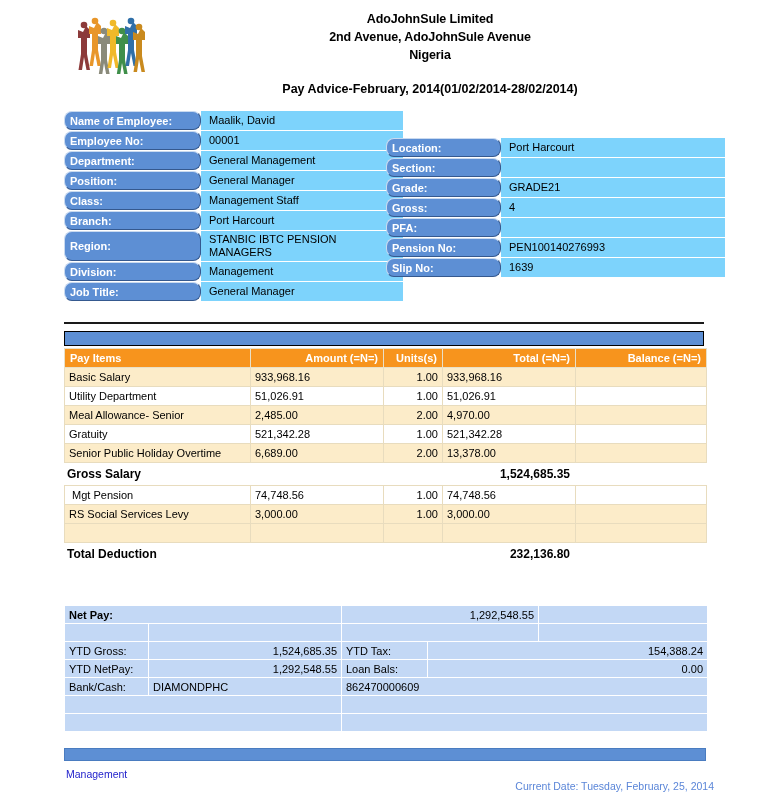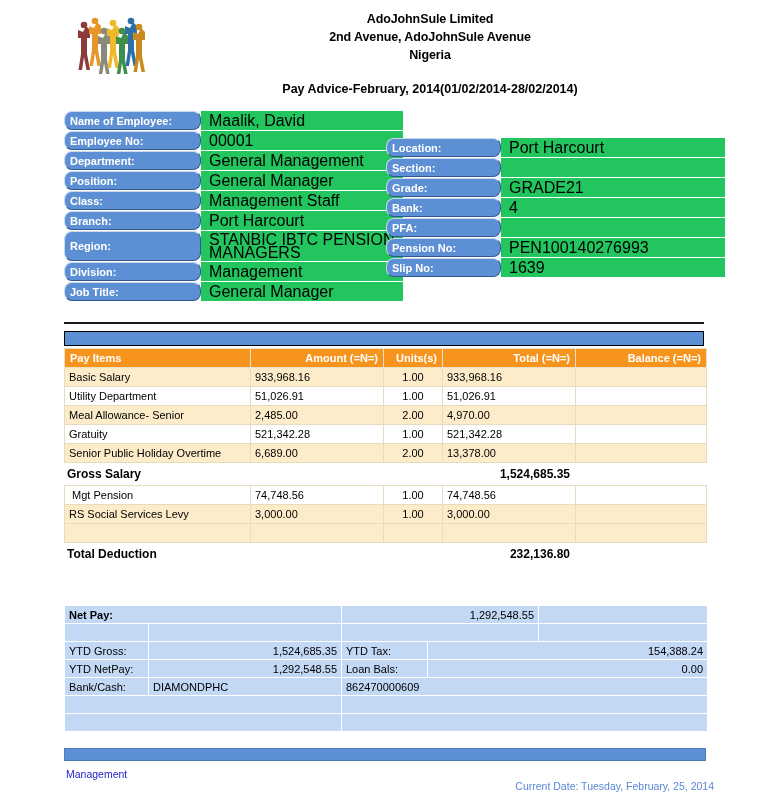--- a/index.html
+++ b/index.html
@@ -90,23 +90,23 @@
     border-top: 1px solid #c9daf0;
     border-bottom: 1px solid #35598f;
     border-left: 1px solid #c9daf0;
     border-right: 1px solid #35598f;
     white-space: nowrap;
     height: 13px;
     vertical-align: middle;
     border-radius: 8px;
   }
   td.val {
-    background: #22c55e;
+    background: #7dd3fc;
     color: #000000;
-    font-size: 16px;
+    font-size: 11px;
     padding: 2px 4px 2px 8px;
     vertical-align: middle;
     line-height: 13px;
   }
   .info-left td.lbl { width: 126px; }
   .info-left td.val { width: 190px; }
   .info-right td.lbl { width: 104px; }
   .info-right td.val { width: 212px; }
 
   
@@ -155,21 +155,21 @@
   table.pay th.h-num  { text-align: right; padding-right: 5px; }
   table.pay td {
     font-size: 11px;
     padding: 2px 4px;
     border: 1px solid #e8dcbe;
     height: 14px;
     color: #000;
   }
   td.c-item { text-align: left; padding-left: 5px; }
   td.c-num  { text-align: left; padding-right: 5px; margin-left: 40px; }
-  td.c-unit { text-align: center; padding-left: 5px; }
+  td.c-unit { text-align: right; padding-left: 5px; }
   tr.tint td { background: #fcecc9; }
   tr.plain td { background: #ffffff; }
   tr.blank td { background: #fcecc9; height: 14px; }
 
   col.w-item { width: 186px; }
   col.w-amt  { width: 133px; }
   col.w-unit { width: 59px; }
   col.w-tot  { width: 133px; }
   col.w-bal  { width: 131px; }
 
@@ -363,21 +363,21 @@
           </tr>
           <tr>
             <td class="lbl">Section:</td>
             <td class="val"></td>
           </tr>
           <tr>
             <td class="lbl">Grade:</td>
             <td class="val">GRADE21</td>
           </tr>
           <tr>
-            <td class="lbl">Bank:</td>
+            <td class="lbl">Gross:</td>
             <td class="val">4</td>
           </tr>
           <tr>
             <td class="lbl">PFA:</td>
             <td class="val"></td>
           </tr>
           <tr>
             <td class="lbl">Pension No:</td>
             <td class="val">PEN100140276993</td>
           </tr>

